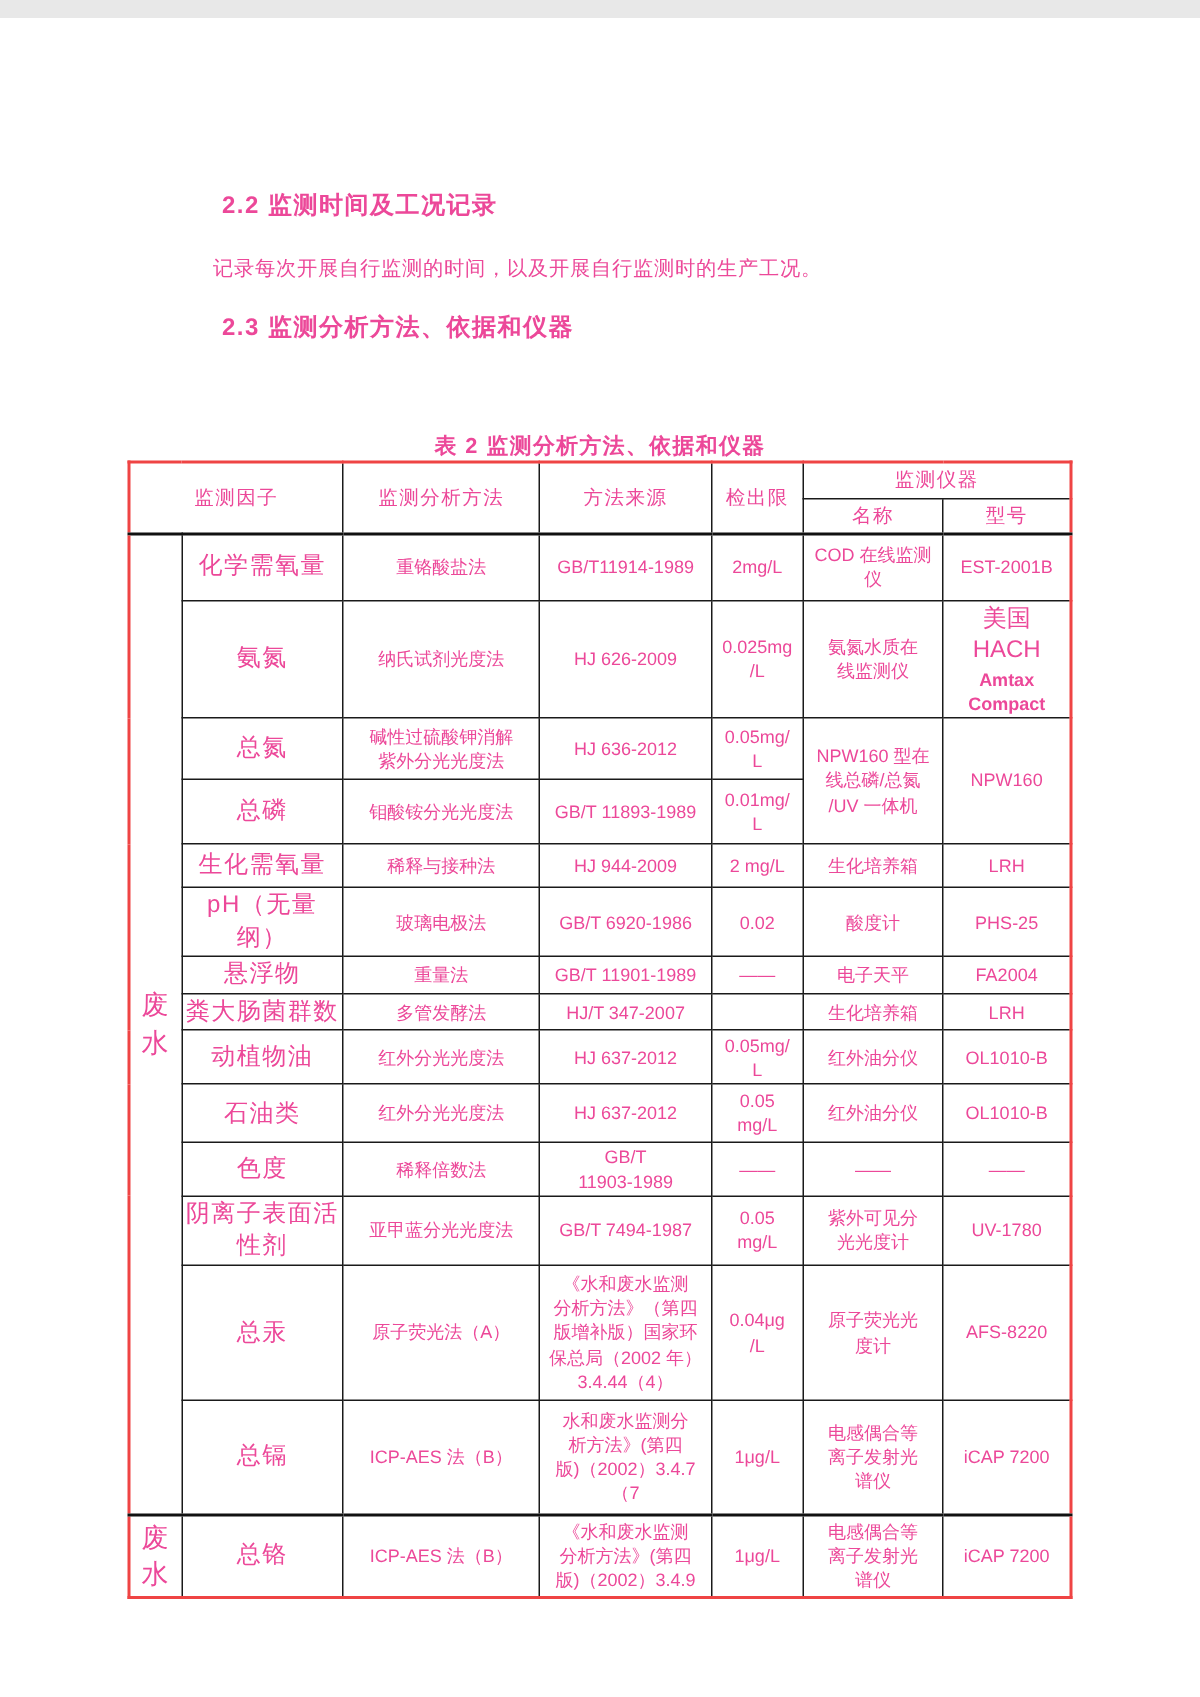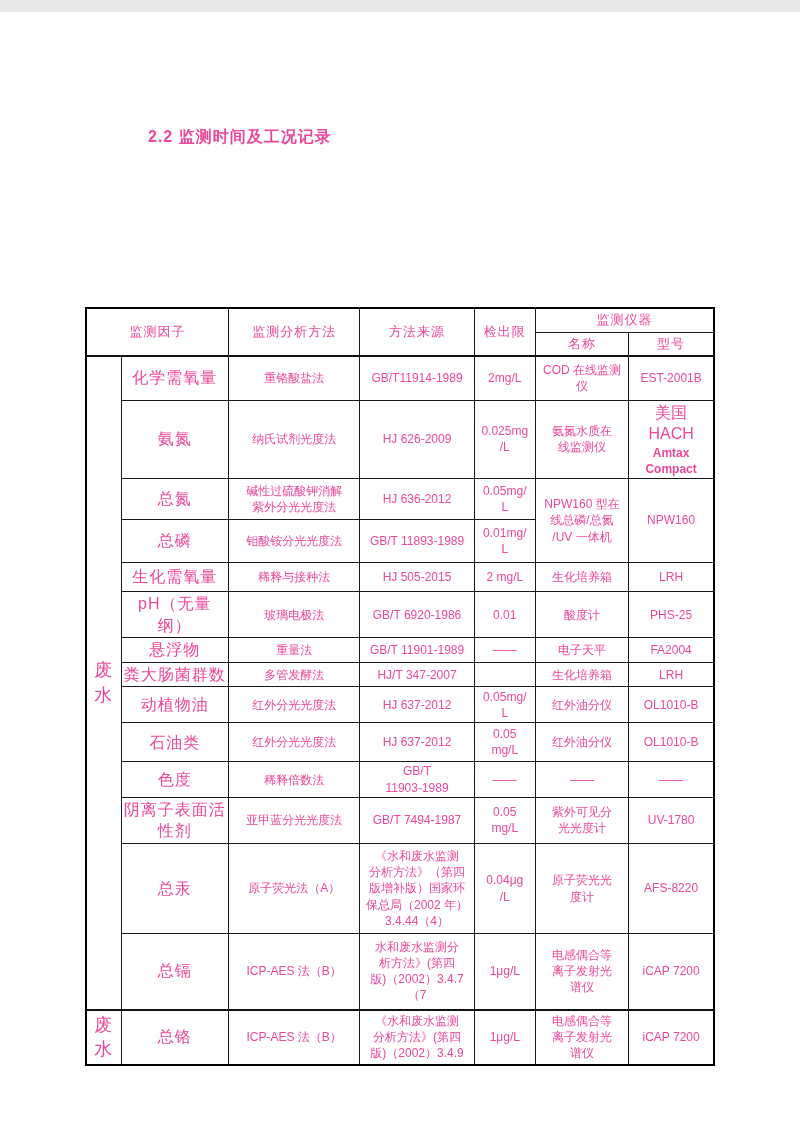--- a/index.html
+++ b/index.html
@@ -35,37 +35,40 @@
   }
   table.main td,table.main th{
     border:1px solid #1a1a1a;
     font-weight:normal;
     text-align:center;vertical-align:middle;
     font-size:12px;line-height:1.35;
     padding:1px 2px;
     white-space:pre-line;
     overflow:hidden;
   }
-  table.main{border:2px solid #000000;}
+  table.main{border:2px solid #ef4444;}
   table.main .hdr-b{border-bottom:2px solid #111;}
   table.main tr.section-break td{border-top:2px solid #111;}
   table.main td.factor{font-size:16px;letter-spacing:1px;}
   table.main td.cat{font-size:18px;letter-spacing:1px;}
   table.main th{font-size:13px;letter-spacing:1px;}
   .model-b{font-weight:bold;font-size:12px;text-align:center;}
   .model-s{font-size:16px;}
 </style>
 </head>
 <body>
 
 <div class="page">
 
   <div class="h2" style="top:115px;">2.2 监测时间及工况记录</div>
-
-
+  <div class="para" style="top:158px;left:142px;">记录每次开展自行监测的时间，以及开展自行监测时的生产工况。</div>
+
+  <div class="h2" style="top:196px;">2.3 监测分析方法、依据和仪器</div>
+
+  <div class="tbl-title">表 2  监测分析方法、依据和仪器</div>
 
   <table class="main">
     <colgroup>
       <col style="width:35px">
         <col style="width:107px">
         <col style="width:131px">
       <col style="width:114px">
         <col style="width:61px">
         <col style="width:93px">
         <col style="width:85px">
@@ -119,30 +122,30 @@
       <tr style="height:43px">
         <td class="factor">总磷</td>
         <td>钼酸铵分光光度法</td>
         <td>GB/T 11893-1989</td>
         <td>0.01mg/
 L</td>
       </tr>
       <tr style="height:29px">
         <td class="factor">生化需氧量</td>
         <td>稀释与接种法</td>
-        <td>HJ 505-2015</td>
+        <td>HJ 944-2009</td>
         <td>2 mg/L</td>
         <td>生化培养箱</td>
         <td>LRH</td>
       </tr>
       <tr style="height:24px">
         <td class="factor">pH（无量纲）</td>
         <td>玻璃电极法</td>
         <td>GB/T 6920-1986</td>
-        <td>0.01</td>
+        <td>0.02</td>
         <td>酸度计</td>
         <td>PHS-25</td>
       </tr>
       <tr style="height:23px">
         <td class="factor">悬浮物</td>
         <td>重量法</td>
         <td>GB/T 11901-1989</td>
         <td>——</td>
         <td>电子天平</td>
         <td>FA2004</td>

